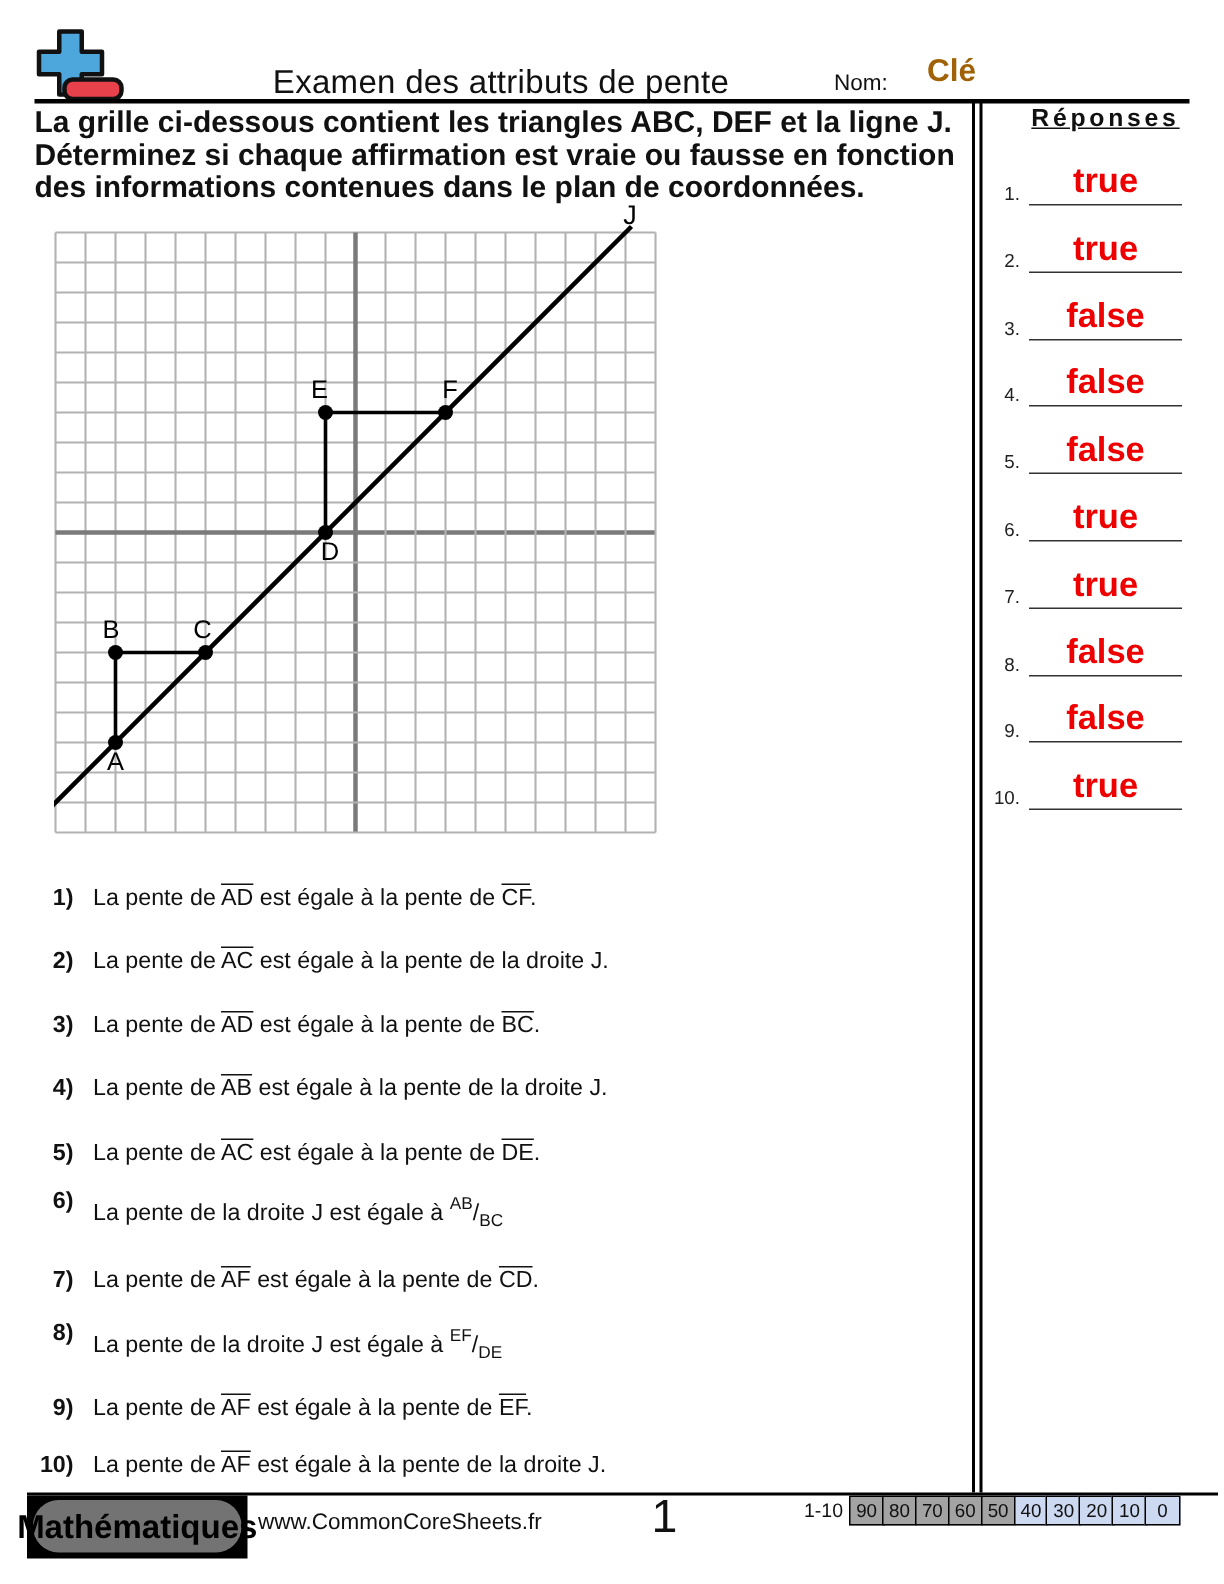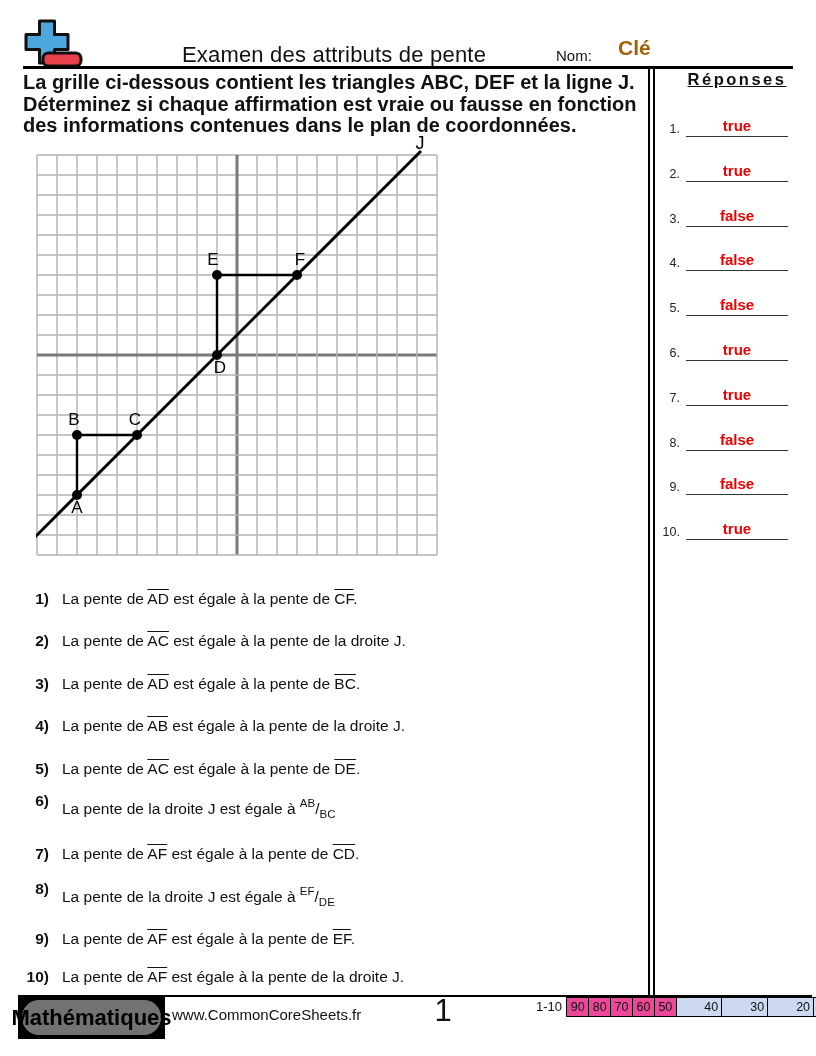--- a/index.html
+++ b/index.html
@@ -20,21 +20,21 @@
   
   .double-divider{position:absolute; left:648px; top:66px; height:929px; width:3px;
     border-left:2px solid #000; border-right:2px solid #000;}
   
   .answers-title{position:absolute; left:657px; top:70px; width:160px; text-align:center;
     font-size:16.5px; font-weight:bold; letter-spacing:2.5px; text-decoration:underline;}
   .answer-row{position:absolute; left:652px; width:150px; height:30px;}
   .answer-row .num{position:absolute; left:2px; bottom:1px; width:26px; text-align:right;
     font-size:12.5px; color:#222;}
   .answer-row .val{position:absolute; left:34px; bottom:3px; width:102px; text-align:center;
-    font-size:15px; font-weight:bold;}
+    font-size:23px; font-weight:bold;}
   .answer-row .blank{position:absolute; left:34px; bottom:0; width:102px;
     border-bottom:1.6px solid #333; height:0;}
   
   .grid-svg{position:absolute; left:36px; top:134px;}
   
   .question{position:absolute; left:23px; width:622px; font-size:15.5px; line-height:21px;}
   .qnum{display:inline-block; width:26px; text-align:right; font-weight:bold; margin-right:13px;}
   .raised-num .qnum{position:relative; top:-8px;}
   .ovl{text-decoration:overline;}
   .fr-sup{font-size:11.5px; position:relative; top:-7px;}
@@ -43,23 +43,23 @@
   .footer-rule{position:absolute; left:18px; top:995px; width:794px; height:2px; background:#000;}
   .badge-block{position:absolute; left:18px; top:997px; width:147px; height:42px; background:#000;}
   .badge-pill{position:absolute; left:4px; top:3px; right:4px; bottom:4px; background:#737373;
     border-radius:17px; display:flex; align-items:center; justify-content:center;
     font-size:22px; font-weight:bold; color:#000;}
   .site-url{position:absolute; left:172px; top:1006px; font-size:15px;}
   .page-number{position:absolute; left:403px; top:993px; width:80px; text-align:center; font-size:31px;}
   .score-label{position:absolute; left:536px; top:999px; font-size:13px;}
   .score-table{position:absolute; left:566px; top:997px; display:flex;}
   .score-cell{width:21.5px; height:17.5px; border:1.6px solid #000; margin-left:-1.6px;
-    display:flex; align-items:center; justify-content:center; font-size:12.5px; background:#ec4899;}
+    display:flex; align-items:center; justify-content:center; font-size:12.5px; background:#a3a3a3;}
   .score-cell.first{margin-left:0;}
-  .score-cell.hl{background:#ccd9f1;padding-left:24px;}
+  .score-cell.hl{background:#ccd9f1;}
 </style>
 </head>
 <body>
 
 <div class="page">
 
   <svg class="logo-svg" width="90" height="64" viewBox="0 0 90 64">
     <path d="M 29.5 15 H 44.5 V 28.5 H 58 V 43.5 H 44.5 V 57 H 29.5 V 43.5 H 16 V 28.5 H 29.5 Z" fill="#4ea7dc" stroke="#111" stroke-width="3" stroke-linejoin="round"></path>
     <rect x="33" y="47" width="38" height="13" rx="5.5" fill="#e8414b" stroke="#111" stroke-width="3"></rect>
   </svg>

